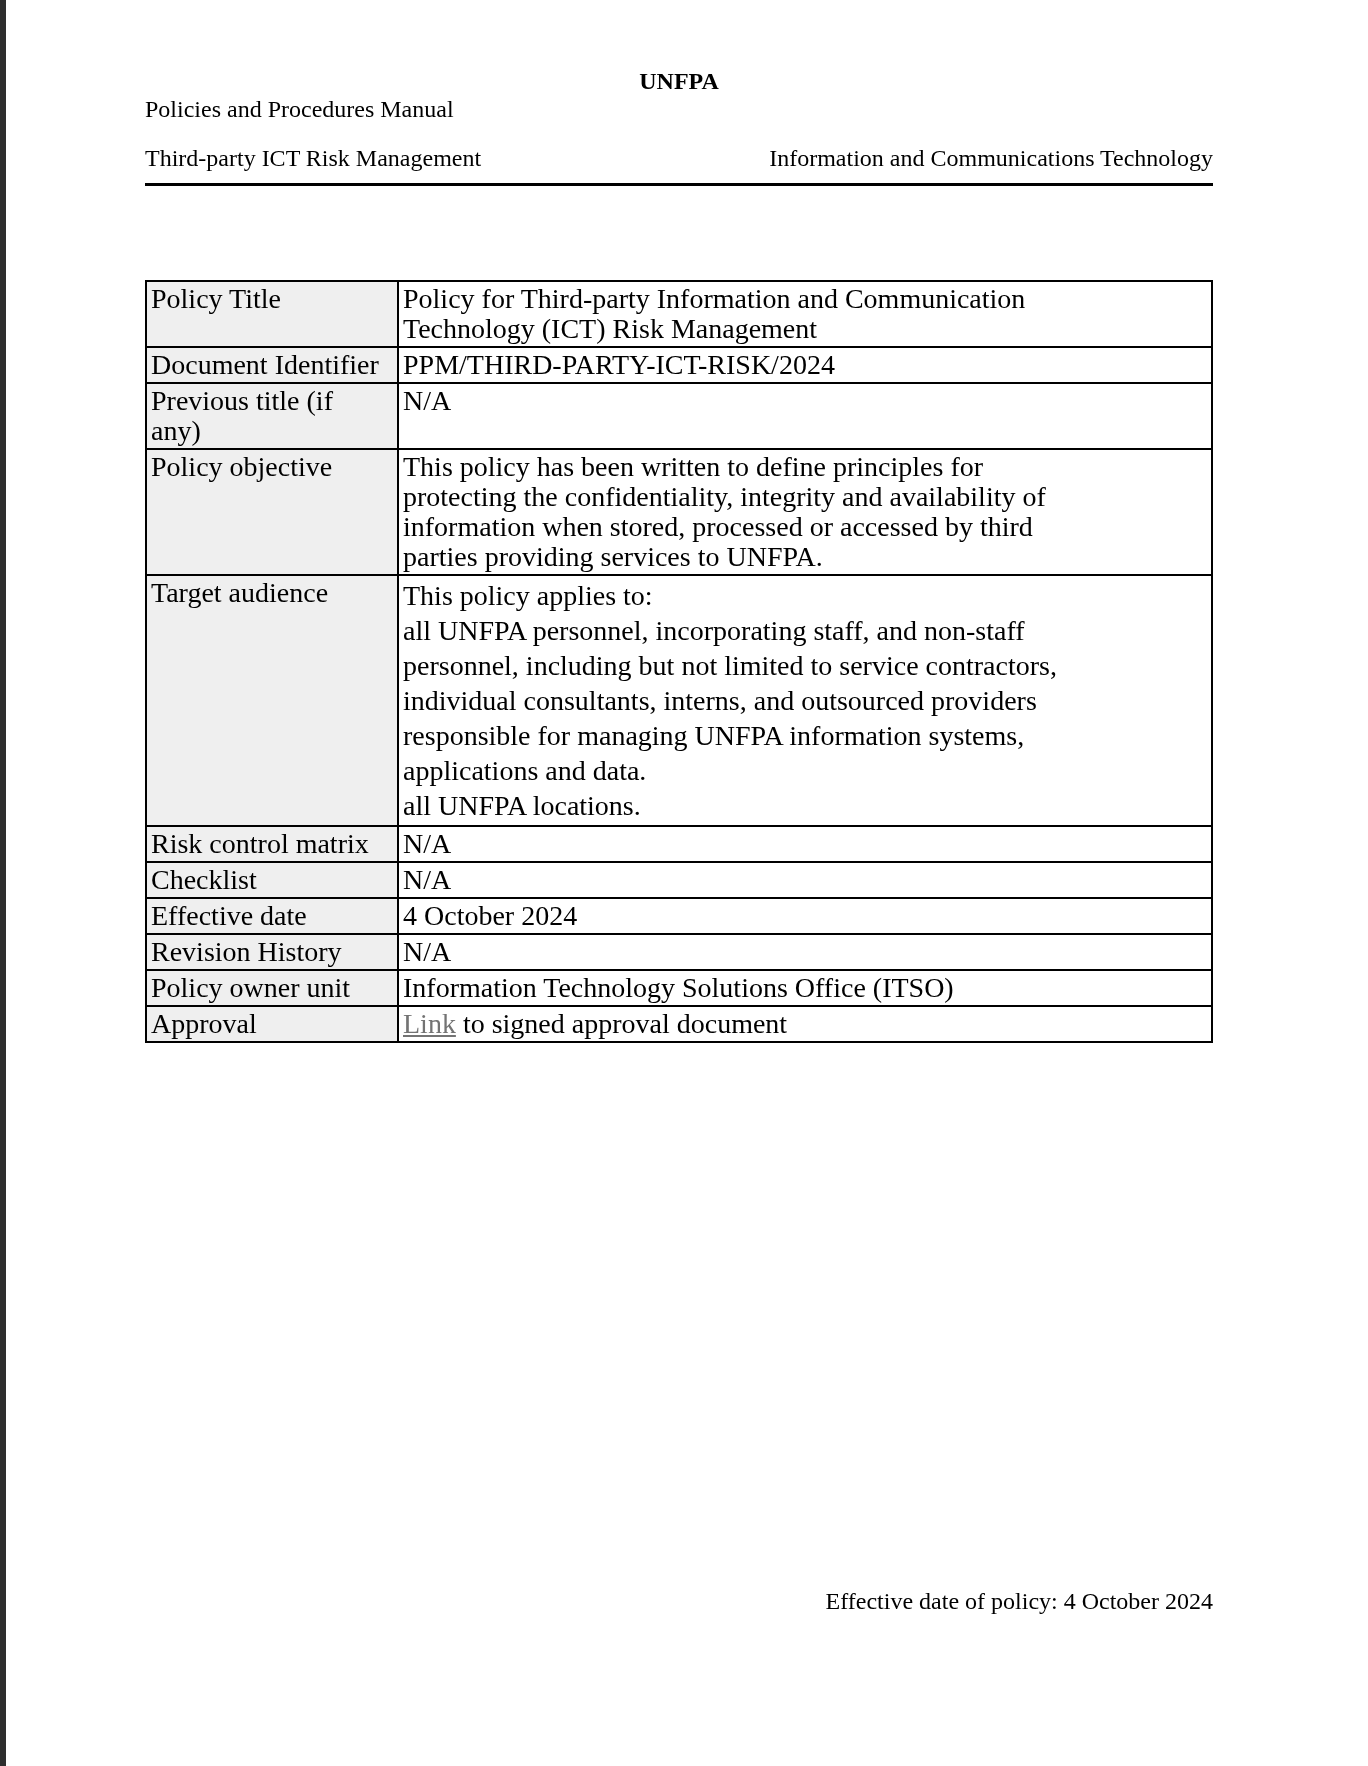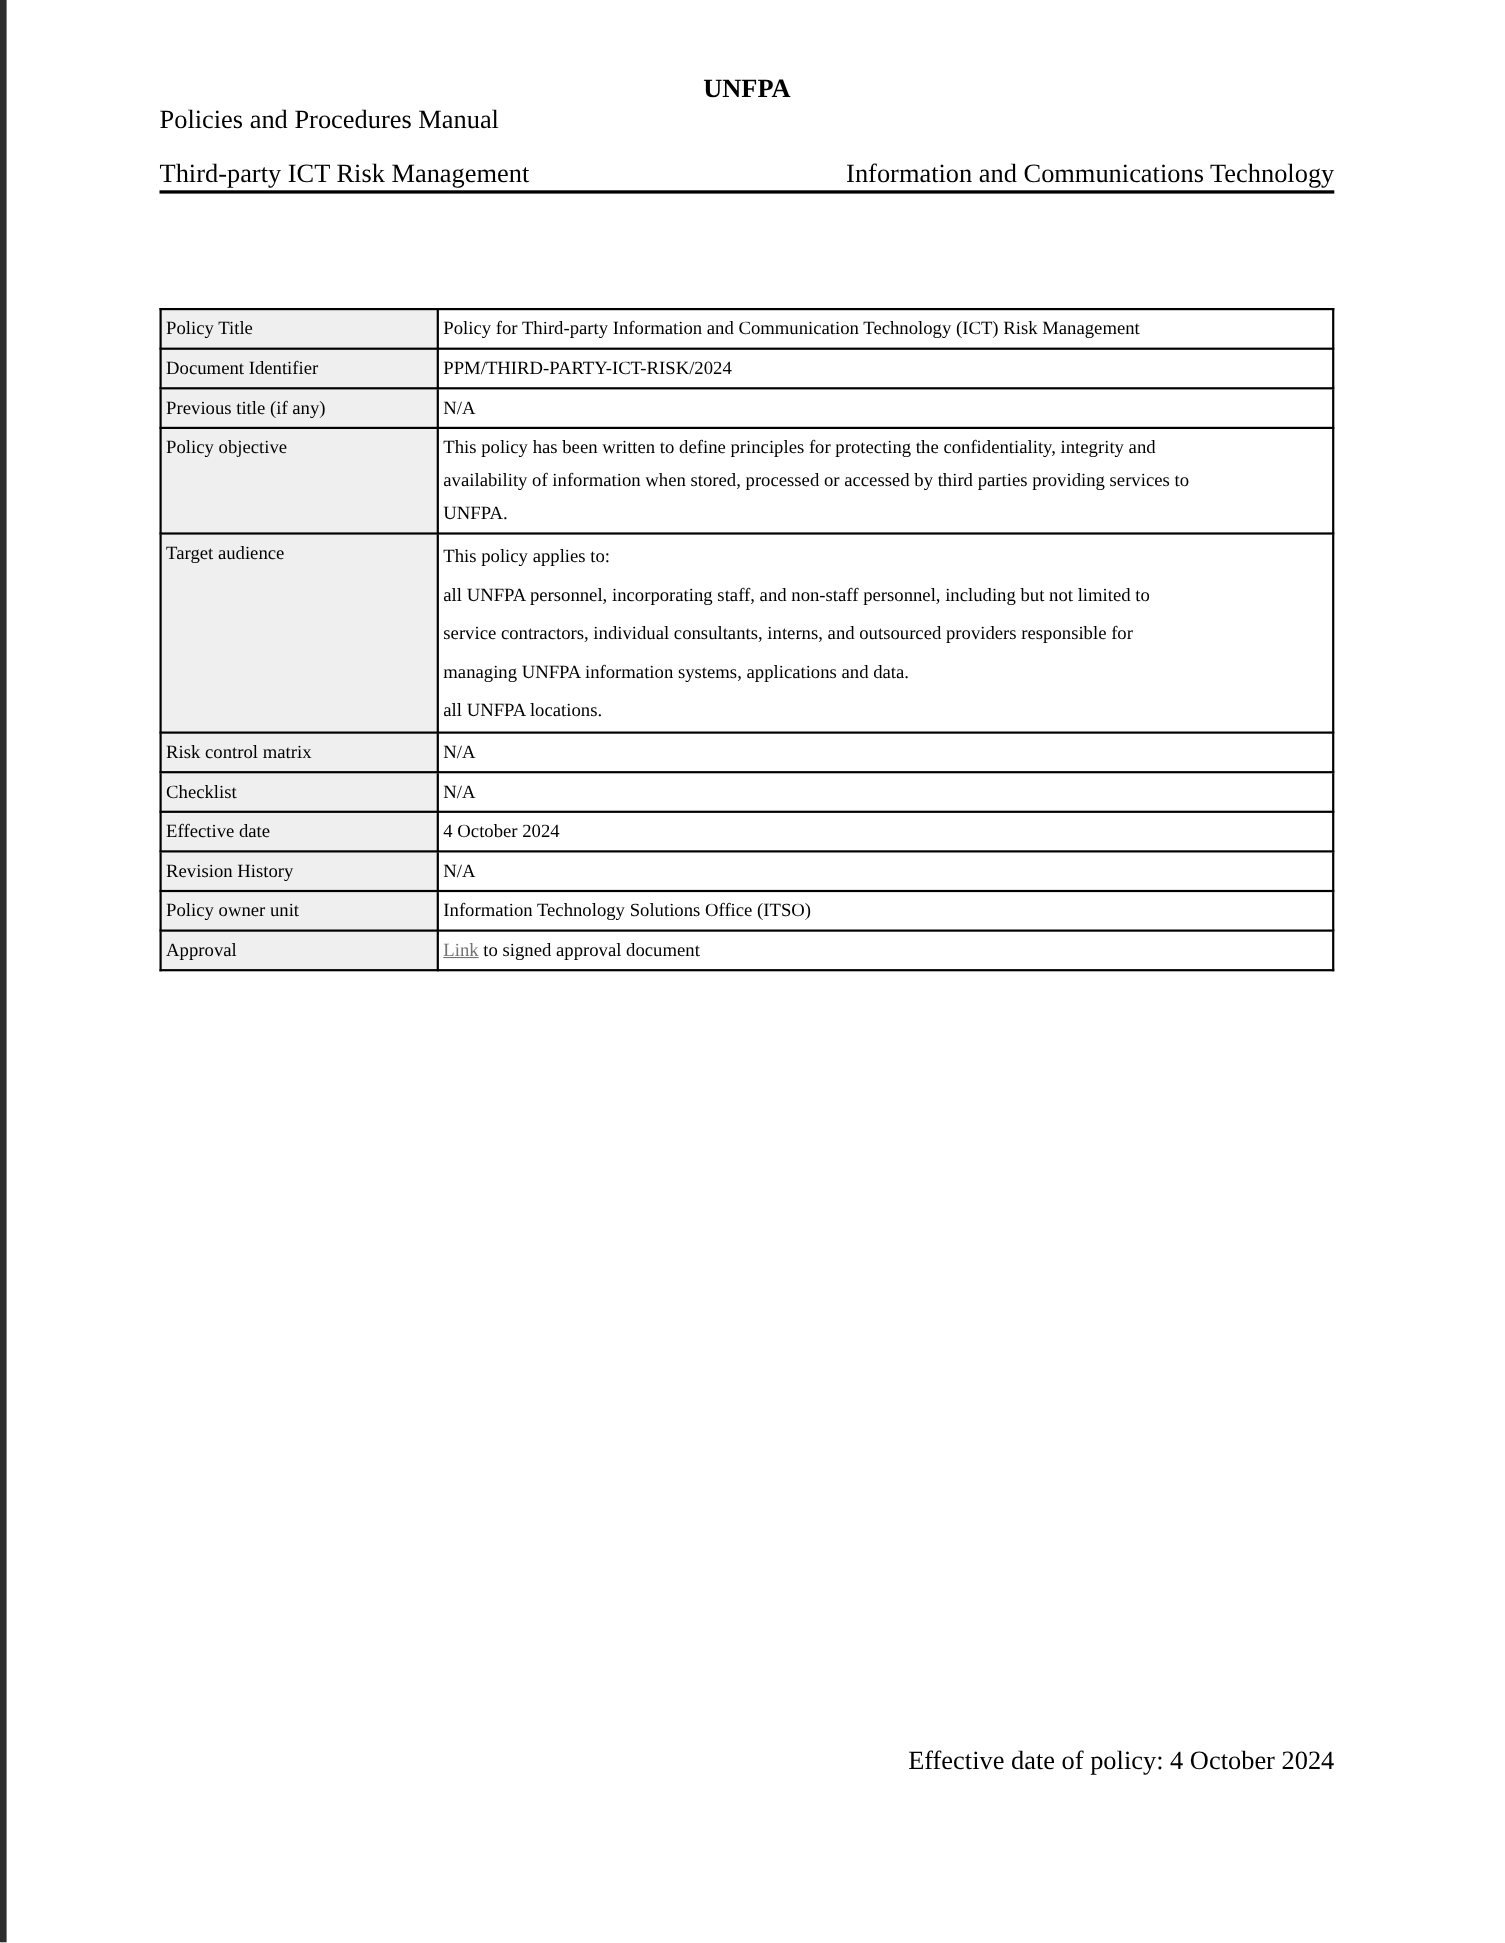--- a/index.html
+++ b/index.html
@@ -25,21 +25,21 @@
     height: 1766px;
     overflow: hidden;
   }
   
   .header {
     position: absolute;
     left: 145px;
     top: 68px;
     width: 1068px;
     border-bottom: 3px solid #000000;
-    padding-bottom: 2px;
+    padding-bottom: 12px;
     font-size: 24px;
     line-height: 26px;
   }
   .org-title {
     text-align: center;
     font-weight: bold;
     margin-bottom: 2px;
   }
   .header-subrow {
     display: flex;
@@ -48,21 +48,21 @@
     margin-top: 23px;
   }
   
   table.policy-table {
     position: absolute;
     left: 145px;
     top: 280px;
     width: 1068px;
     border-collapse: collapse;
     table-layout: fixed;
-    font-size: 17px;
+    font-size: 28px;
   }
   table.policy-table td {
     border: 2px solid #000000;
     vertical-align: top;
     padding: 2px 8px 2px 4px;
     line-height: 30px;
   }
   td.lbl {
     width: 238px;
     background: #efefef;

